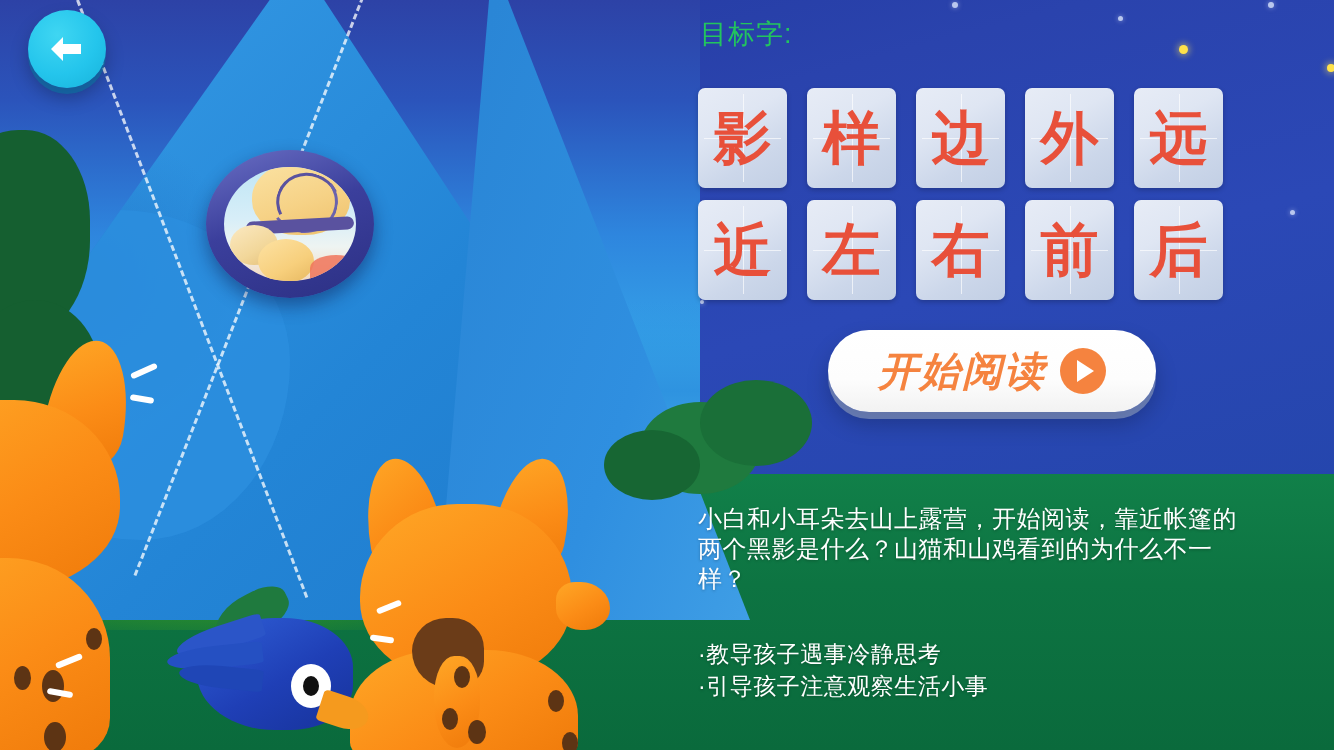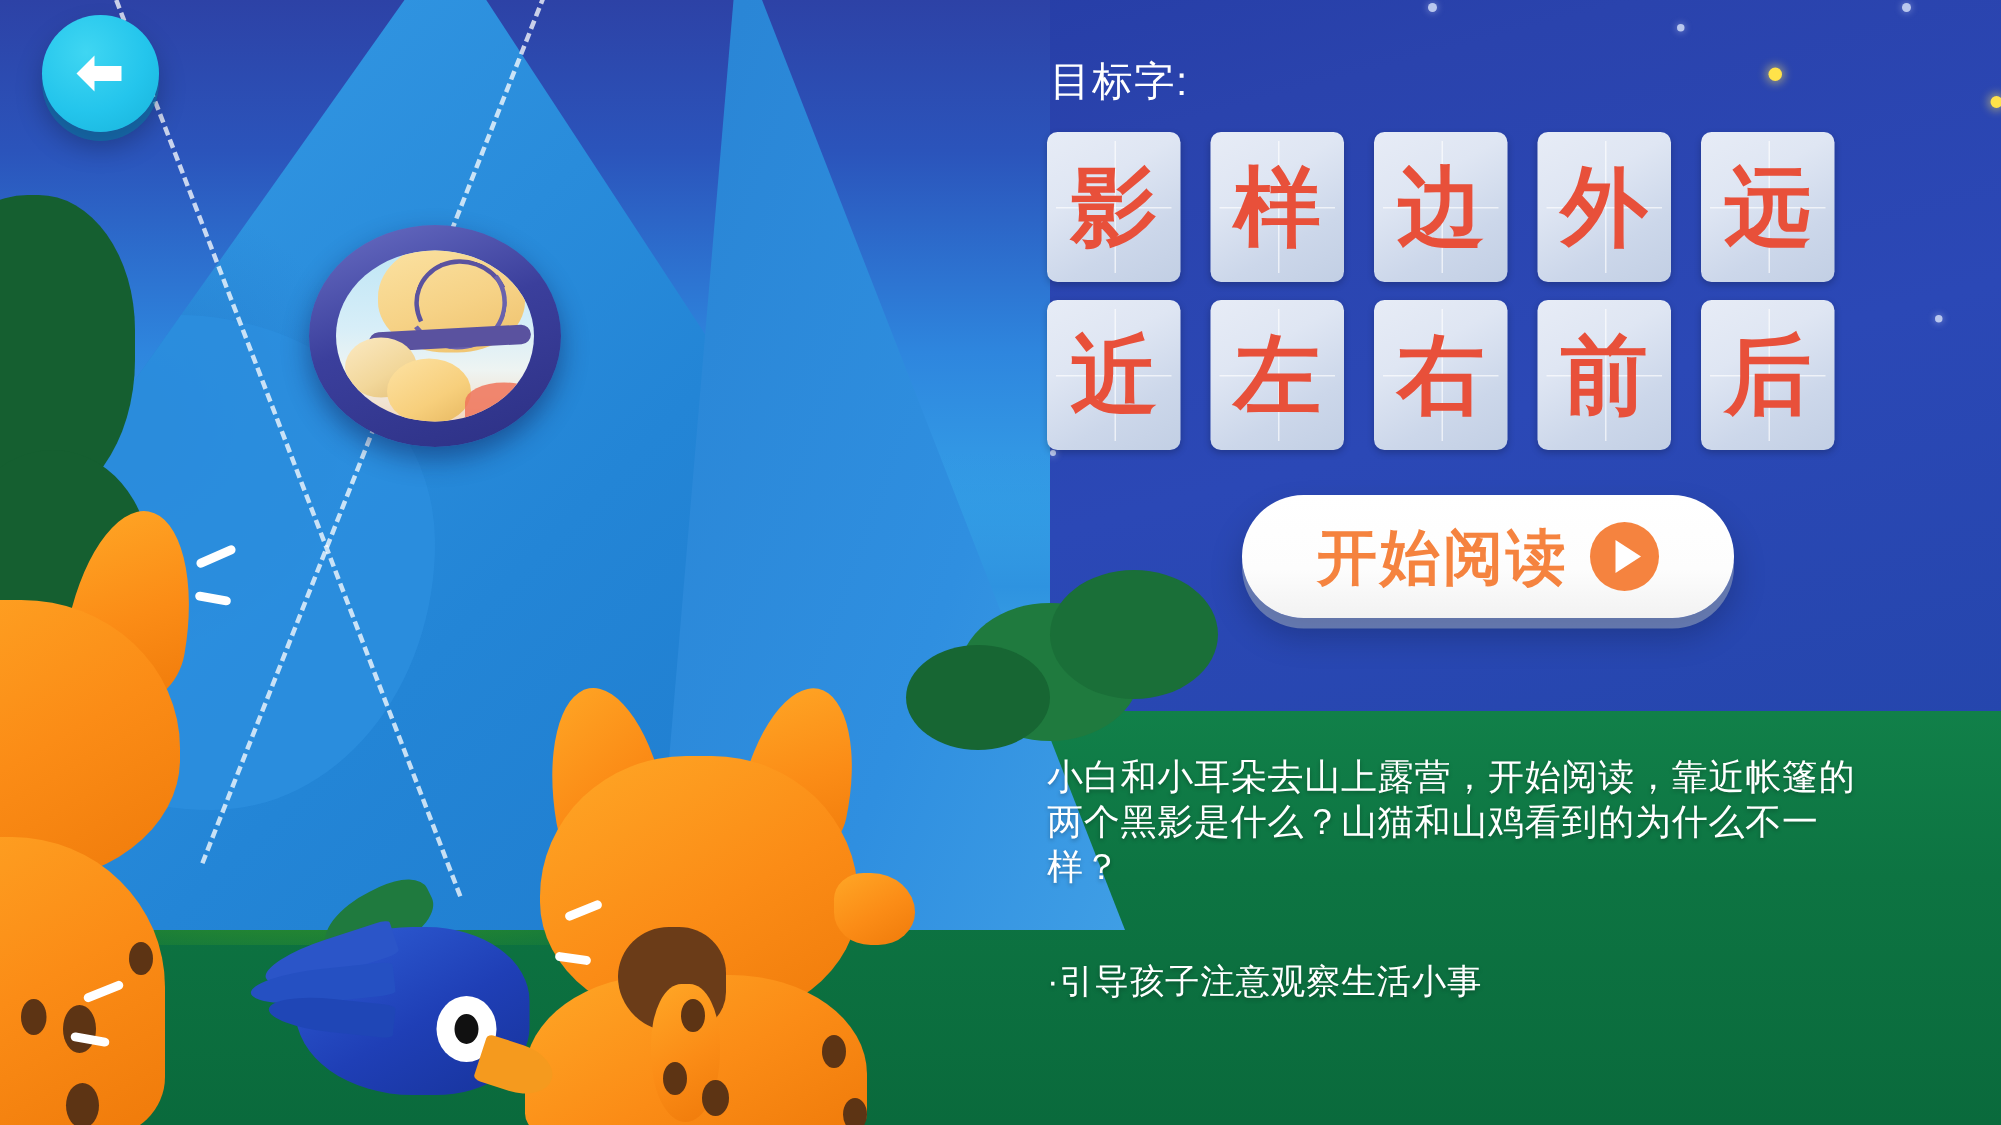--- a/index.html
+++ b/index.html
@@ -84,41 +84,41 @@
   .fox{position:absolute;}
   .fox-body{position:absolute;background:linear-gradient(150deg,#ffa726 0%,#fb8c16 55%,#ef7a0a 100%);}
   .spot{position:absolute;background:#5d3414;border-radius:50%;}
   .whisk{position:absolute;background:#ffffff;border-radius:3px;height:6px;}
 
   
   .bird{position:absolute;left:195px;top:620px;width:200px;height:140px;}
 
   
   .panel{position:absolute;left:690px;top:0;width:644px;height:750px;}
-  .panel-label{position:absolute;left:10px;top:36px;font-size:27px;color:#ffffff;letter-spacing:1px;}
+  .panel-label{position:absolute;left:10px;top:16px;font-size:27px;color:#22c55e;letter-spacing:1px;}
 
   .char-grid{position:absolute;left:8px;top:88px;display:grid;
       grid-template-columns:repeat(5,89px);grid-template-rows:repeat(2,100px);
       column-gap:20px;row-gap:12px;}
   .char-card{position:relative;width:89px;height:100px;border-radius:7px;
       background:linear-gradient(150deg,#e7ecf6 0%,#dfe6f3 35%,#ccd7ea 70%,#c2cfe4 100%);
       box-shadow:0 2px 5px rgba(0,0,0,.22);display:flex;align-items:center;justify-content:center;
       overflow:hidden;cursor:pointer;}
   .char-card::before{content:"";position:absolute;left:50%;top:6px;bottom:6px;width:1px;
       background:rgba(255,255,255,.65);}
   .char-card::after{content:"";position:absolute;top:50%;left:6px;right:6px;height:1px;
       background:rgba(255,255,255,.65);}
   .char-card span{position:relative;z-index:2;font-size:58px;color:#e8503a;
       font-family:"DejaVu Serif","Liberation Serif",serif;font-weight:600;line-height:1;}
 
   .start-btn{position:absolute;left:138px;top:330px;width:328px;height:82px;border-radius:41px;
       background:linear-gradient(180deg,#ffffff 0%,#fdfdfd 60%,#f2f2f2 100%);
       box-shadow:0 7px 0 rgba(180,190,200,.45),0 12px 22px rgba(0,0,0,.22);
       display:flex;align-items:center;justify-content:center;gap:14px;cursor:pointer;}
-  .start-btn .label{font-size:40px;color:#f5833f;letter-spacing:2px;font-weight:600;}
+  .start-btn .label{font-size:40px;color:#f5833f;letter-spacing:2px;font-weight:600;font-style:italic;}
   .play-circle{width:46px;height:46px;border-radius:50%;background:#f5833f;
       display:flex;align-items:center;justify-content:center;}
   .play-tri{width:0;height:0;border-left:17px solid #ffffff;border-top:11px solid transparent;
       border-bottom:11px solid transparent;margin-left:5px;}
 
   .desc{position:absolute;left:8px;top:504px;width:544px;font-size:24px;color:#ffffff;
       line-height:30px;letter-spacing:.5px;text-shadow:0 1px 3px rgba(0,0,0,.28);}
   .points{position:absolute;left:8px;top:638px;width:560px;}
   .point{font-size:23px;color:#ffffff;line-height:32px;letter-spacing:.5px;
       text-shadow:0 1px 3px rgba(0,0,0,.28);}
@@ -266,17 +266,18 @@
     <div class="start-btn">
       <div class="label">开始阅读</div>
       <div class="play-circle">
         <div class="play-tri"></div>
       </div>
     </div>
 
     <div class="desc">小白和小耳朵去山上露营，开始阅读，靠近帐篷的两个黑影是什么？山猫和山鸡看到的为什么不一样？</div>
 
     <div class="points">
+      <div class="point">·教导孩子遇事冷静思考</div>
       <div class="point">·引导孩子注意观察生活小事</div>
     </div>
 
   </div>
 </div>
 
 </body></html>

